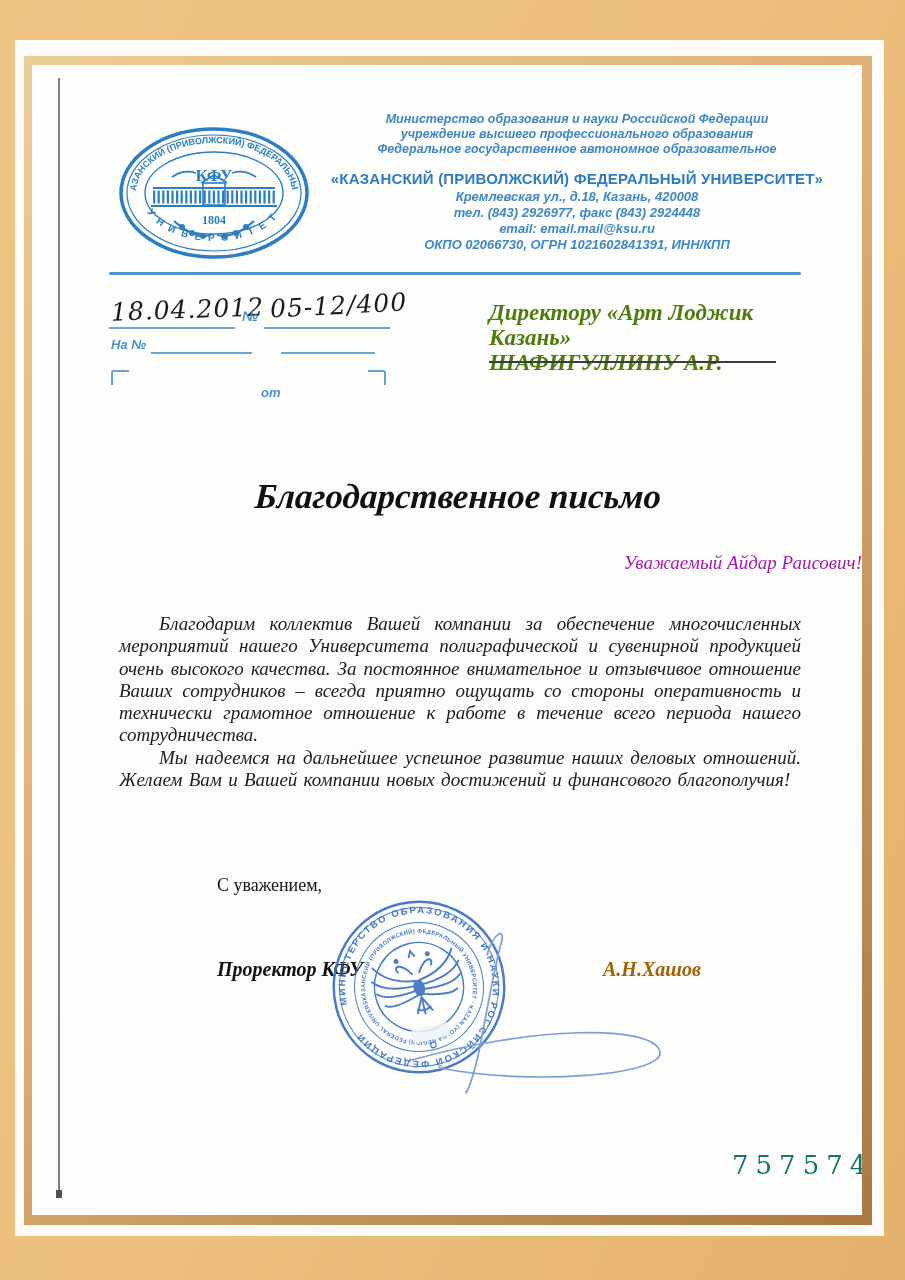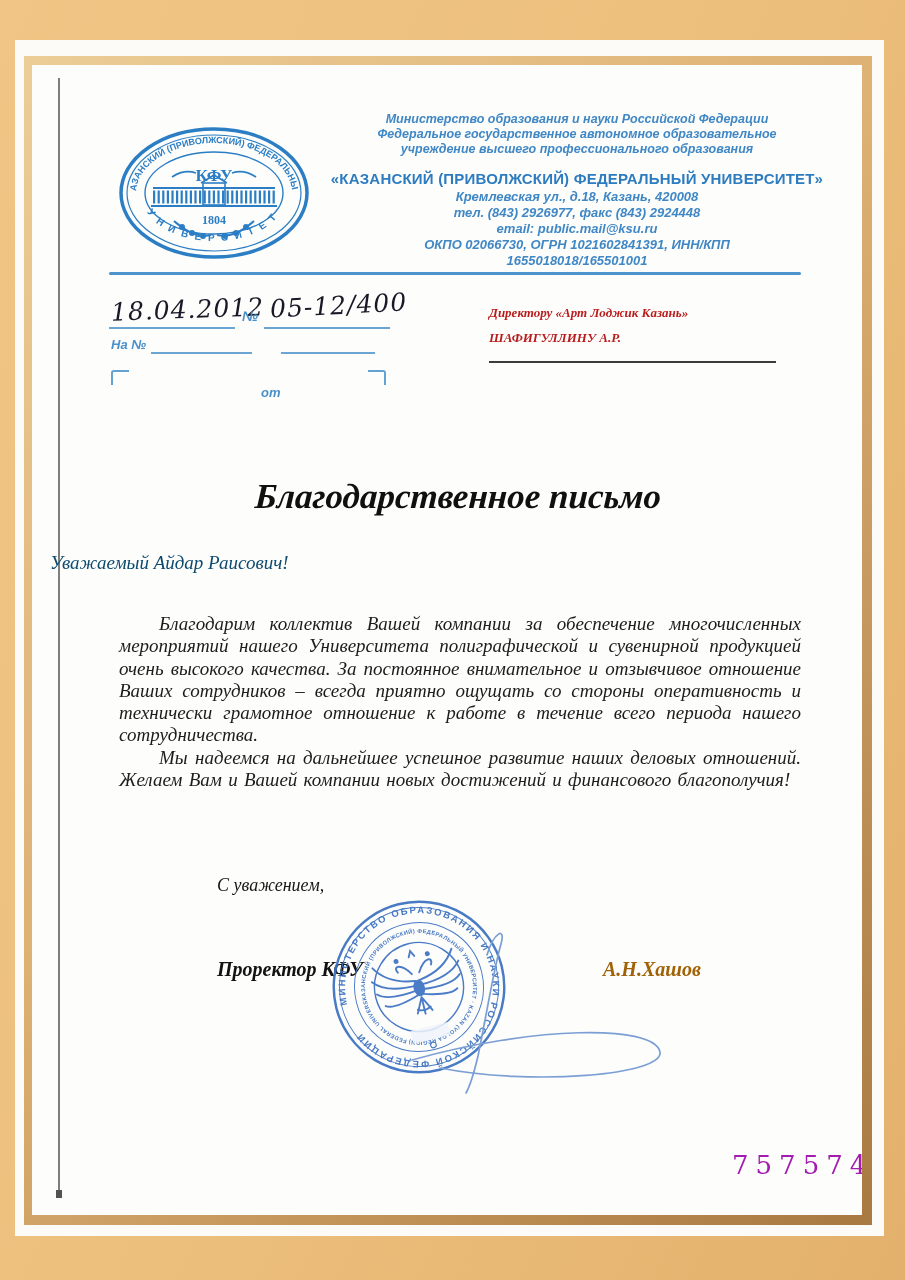--- a/index.html
+++ b/index.html
@@ -37,43 +37,43 @@
   .u-line{position:absolute;height:2px;background:#6aa5d4;}
   .ul-1{left:77px;top:262px;width:126px;}
   .ul-2{left:232px;top:262px;width:126px;}
   .ul-3{left:119px;top:287px;width:101px;}
   .ul-4{left:249px;top:287px;width:94px;}
   .bracket{position:absolute;top:305px;width:16px;height:13px;}
   .bracket-l{left:79px;border-left:2.5px solid #63a2d2;border-top:2.5px solid #63a2d2;border-top-left-radius:3px;}
   .bracket-r{left:336px;border-right:2.5px solid #63a2d2;border-top:2.5px solid #63a2d2;border-top-right-radius:3px;}
 
   
-  .addressee{position:absolute;left:457px;top:235px;width:330px;color:#b91c1c;
-    font-weight:700;font-style:italic;font-size:13px;line-height:25px;}
+  .addressee{position:absolute;left:457px;top:235px;width:330px;color:#4d7c0f;
+    font-weight:700;font-style:italic;font-size:23px;line-height:25px;}
   .addr-rule{position:absolute;left:457px;top:296px;width:287px;height:2px;background:#3c3c3c;}
 
   
   .title{position:absolute;left:0;top:412px;width:100%;text-align:center;padding-left:22px;box-sizing:border-box;
     font-weight:700;font-style:italic;font-size:35px;color:#101010;transform:skewX(-3deg);}
-  .salutation{position:absolute;left:0;top:487px;width:100%;text-align:left;padding-left:18px;box-sizing:border-box;
-    font-style:italic;font-size:19px;color:#0c4a6e;}
+  .salutation{position:absolute;left:0;top:487px;width:100%;text-align:right;padding-left:12px;box-sizing:border-box;
+    font-style:italic;font-size:19px;color:#a21caf;}
   .body-text{position:absolute;left:87px;top:548px;width:682px;font-style:italic;font-size:19px;
     line-height:22.3px;color:#1c1c1c;text-align:justify;word-spacing:1.5px;}
   .body-text p{margin:0;text-indent:40px;}
 
   
-  .regards{position:absolute;left:185px;top:810px;font-style:italic;font-size:18px;color:#161616;}
+  .regards{position:absolute;left:185px;top:810px;font-size:18px;color:#161616;}
   .position{position:absolute;left:185px;top:893px;font-weight:700;font-style:italic;font-size:20px;color:#121212;}
   .sign-name{position:absolute;left:571px;top:893px;font-weight:700;font-style:italic;font-size:20px;color:#a16207;}
 
   .stamp-svg{position:absolute;left:297px;top:832px;width:180px;height:180px;transform:rotate(-14deg);opacity:.93;}
   .signature-svg{position:absolute;left:250px;top:795px;width:420px;height:240px;}
 
   .serial{position:absolute;left:700px;top:1085px;font-family:"DejaVu Serif",serif;font-size:26px;
-    letter-spacing:7px;color:#a21caf;}
+    letter-spacing:7px;color:#0f766e;}
   .svg-blue{stroke:#3b71c1;}
 </style>
 </head>
 <body>
 
 <div class="frame-outer">
  <div class="frame-white">
   <div class="frame-line">
    <div class="paper">
 
@@ -115,28 +115,27 @@
               <circle cx="76" cy="108" r="2"></circle>
               <circle cx="87" cy="111" r="2"></circle>
         <circle cx="130" cy="102" r="2"></circle>
               <circle cx="120" cy="108" r="2"></circle>
               <circle cx="109" cy="111" r="2"></circle>
       </g>
     </svg>
 
     <div class="letterhead">
       <div class="lh-small">Министерство образования и науки Российской Федерации</div>
+      <div class="lh-small">учреждение высшего профессионального образования</div>
       <div class="lh-small">Федеральное государственное автономное образовательное</div>
-      <div class="lh-small">учреждение высшего профессионального образования</div>
       <div class="lh-name">«КАЗАНСКИЙ (ПРИВОЛЖСКИЙ) ФЕДЕРАЛЬНЫЙ УНИВЕРСИТЕТ»</div>
       <div class="lh-addr">Кремлевская ул., д.18, Казань, 420008</div>
       <div class="lh-addr">тел. (843) 2926977, факс (843) 2924448</div>
-      <div class="lh-addr">email: public.mail@ksu.ru</div>
+      <div class="lh-addr">email: email.mail@ksu.ru</div>
       <div class="lh-addr">ОКПО 02066730, ОГРН 1021602841391, ИНН/КПП</div>
-      <div class="lh-addr">1655018018/165501001</div>
     </div>
 
     <div class="header-rule"></div>
 
     <div class="hand hw-date">18.04.2012</div>
     <div class="ref-label lbl-no">№</div>
     <div class="hand hw-num">05-12/400</div>
     <div class="u-line ul-1"></div>
     <div class="u-line ul-2"></div>
     <div class="ref-label lbl-nano">На №</div>

